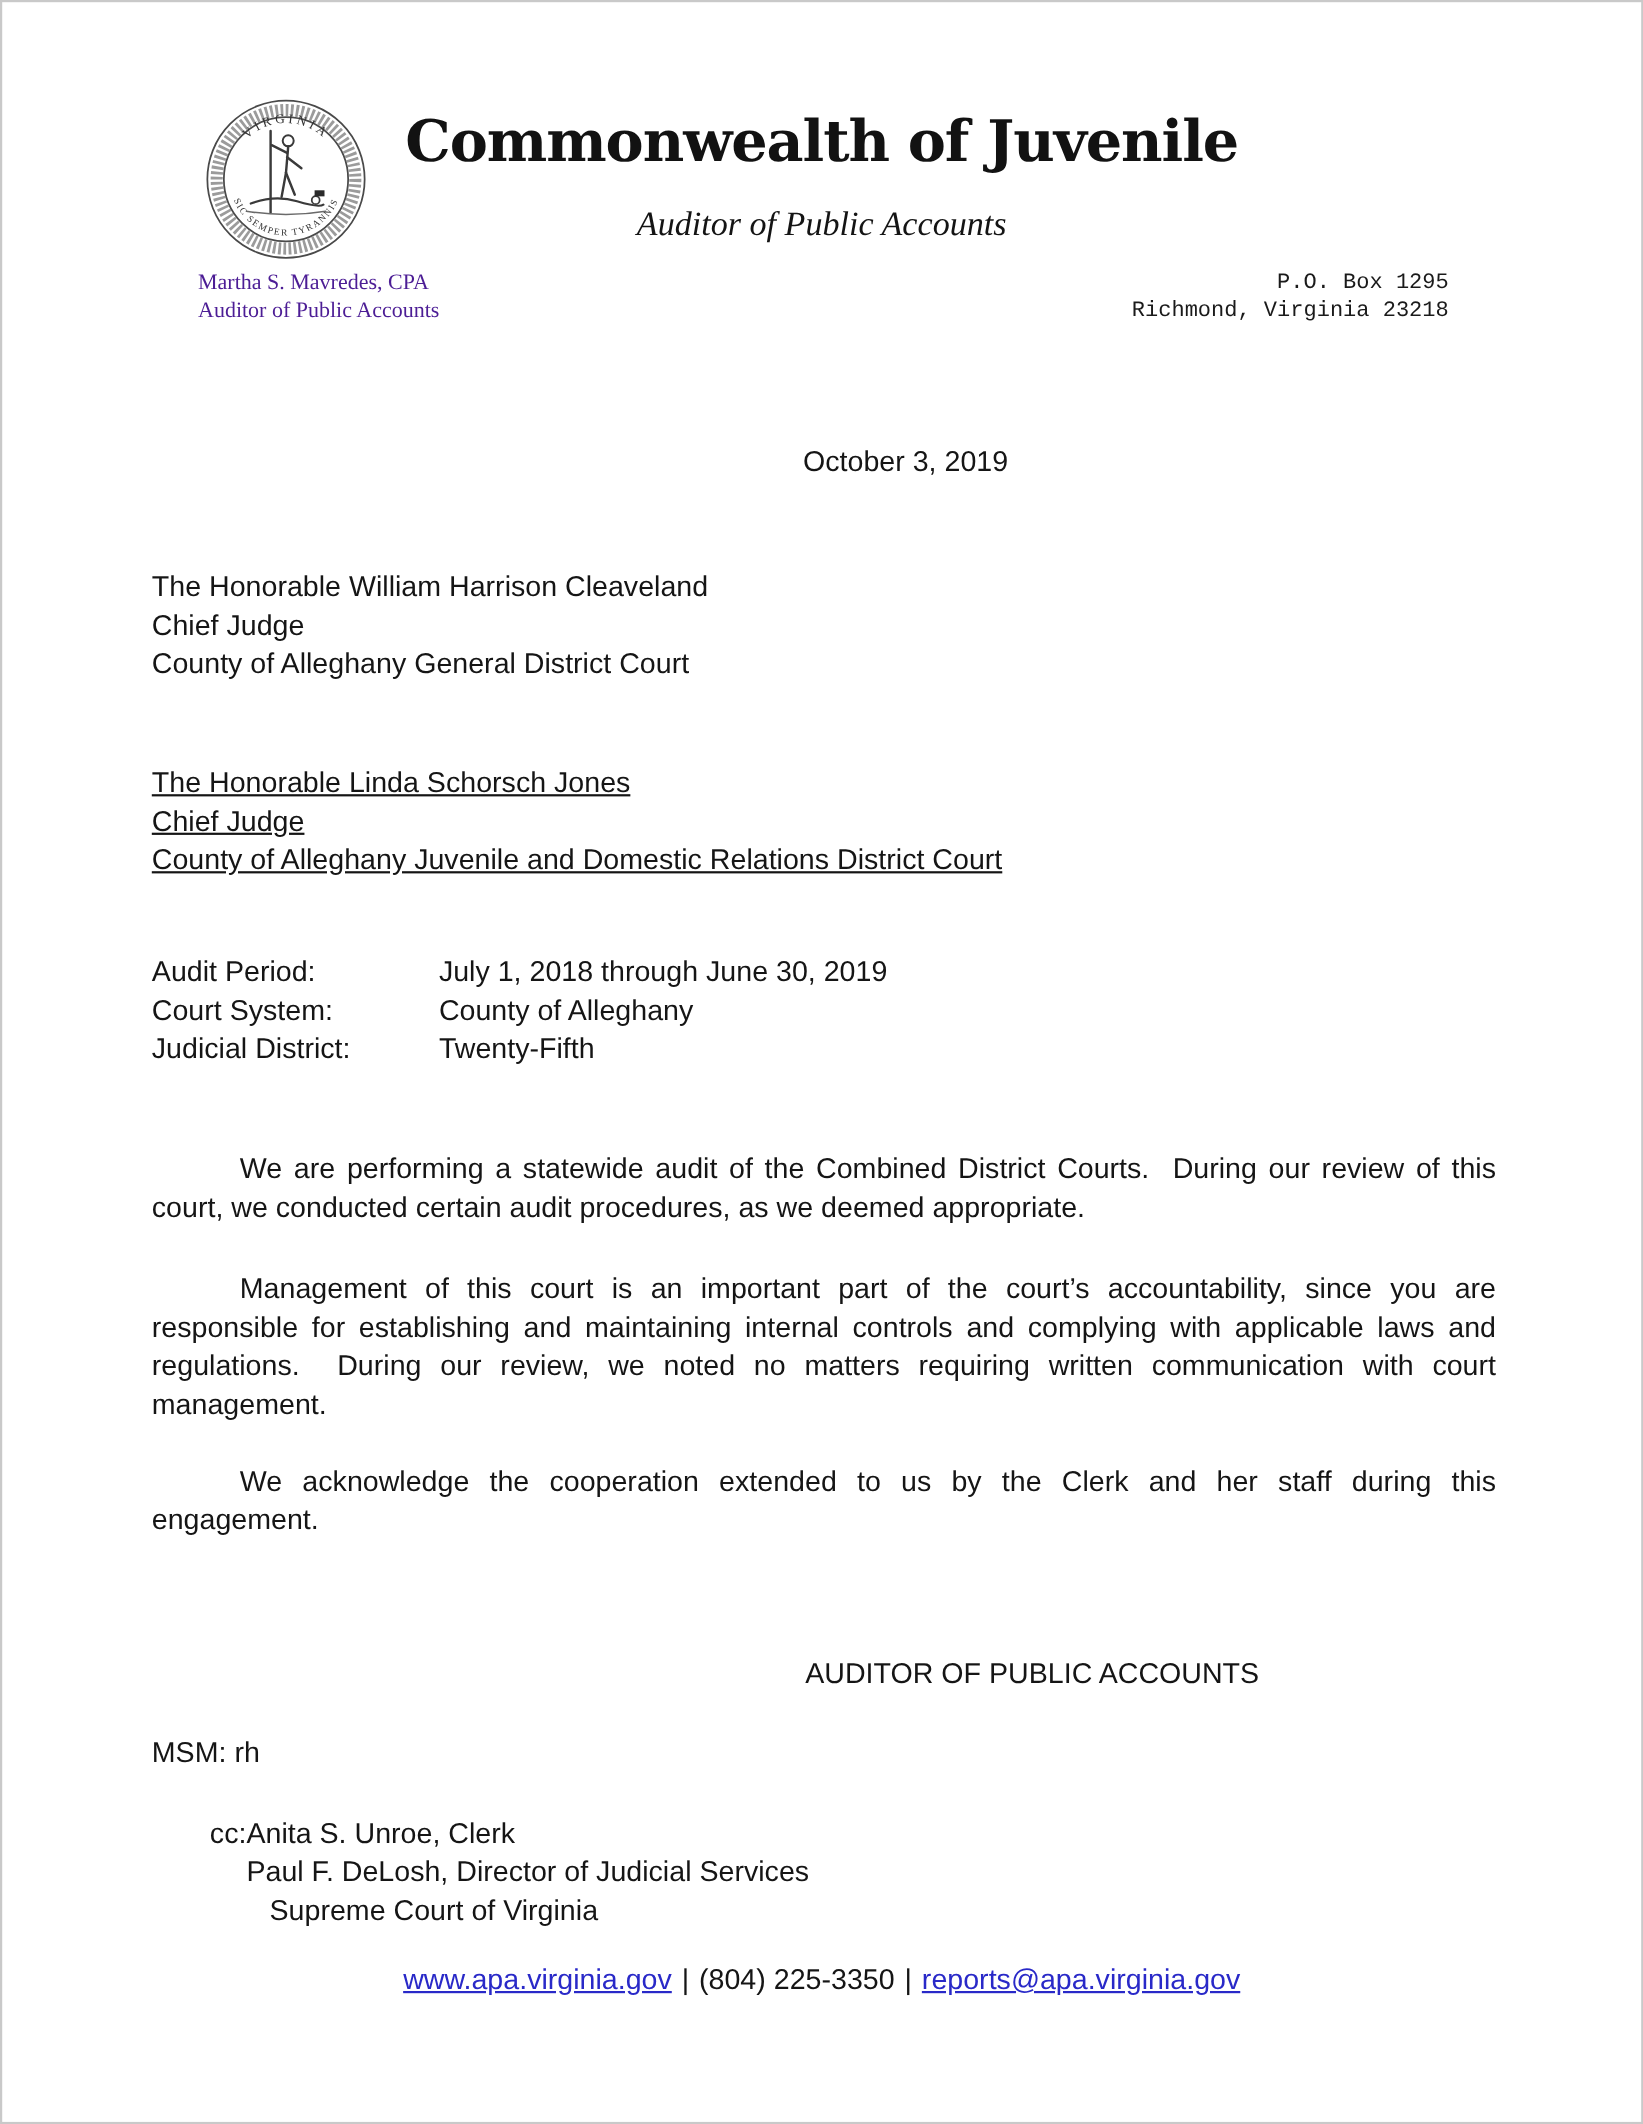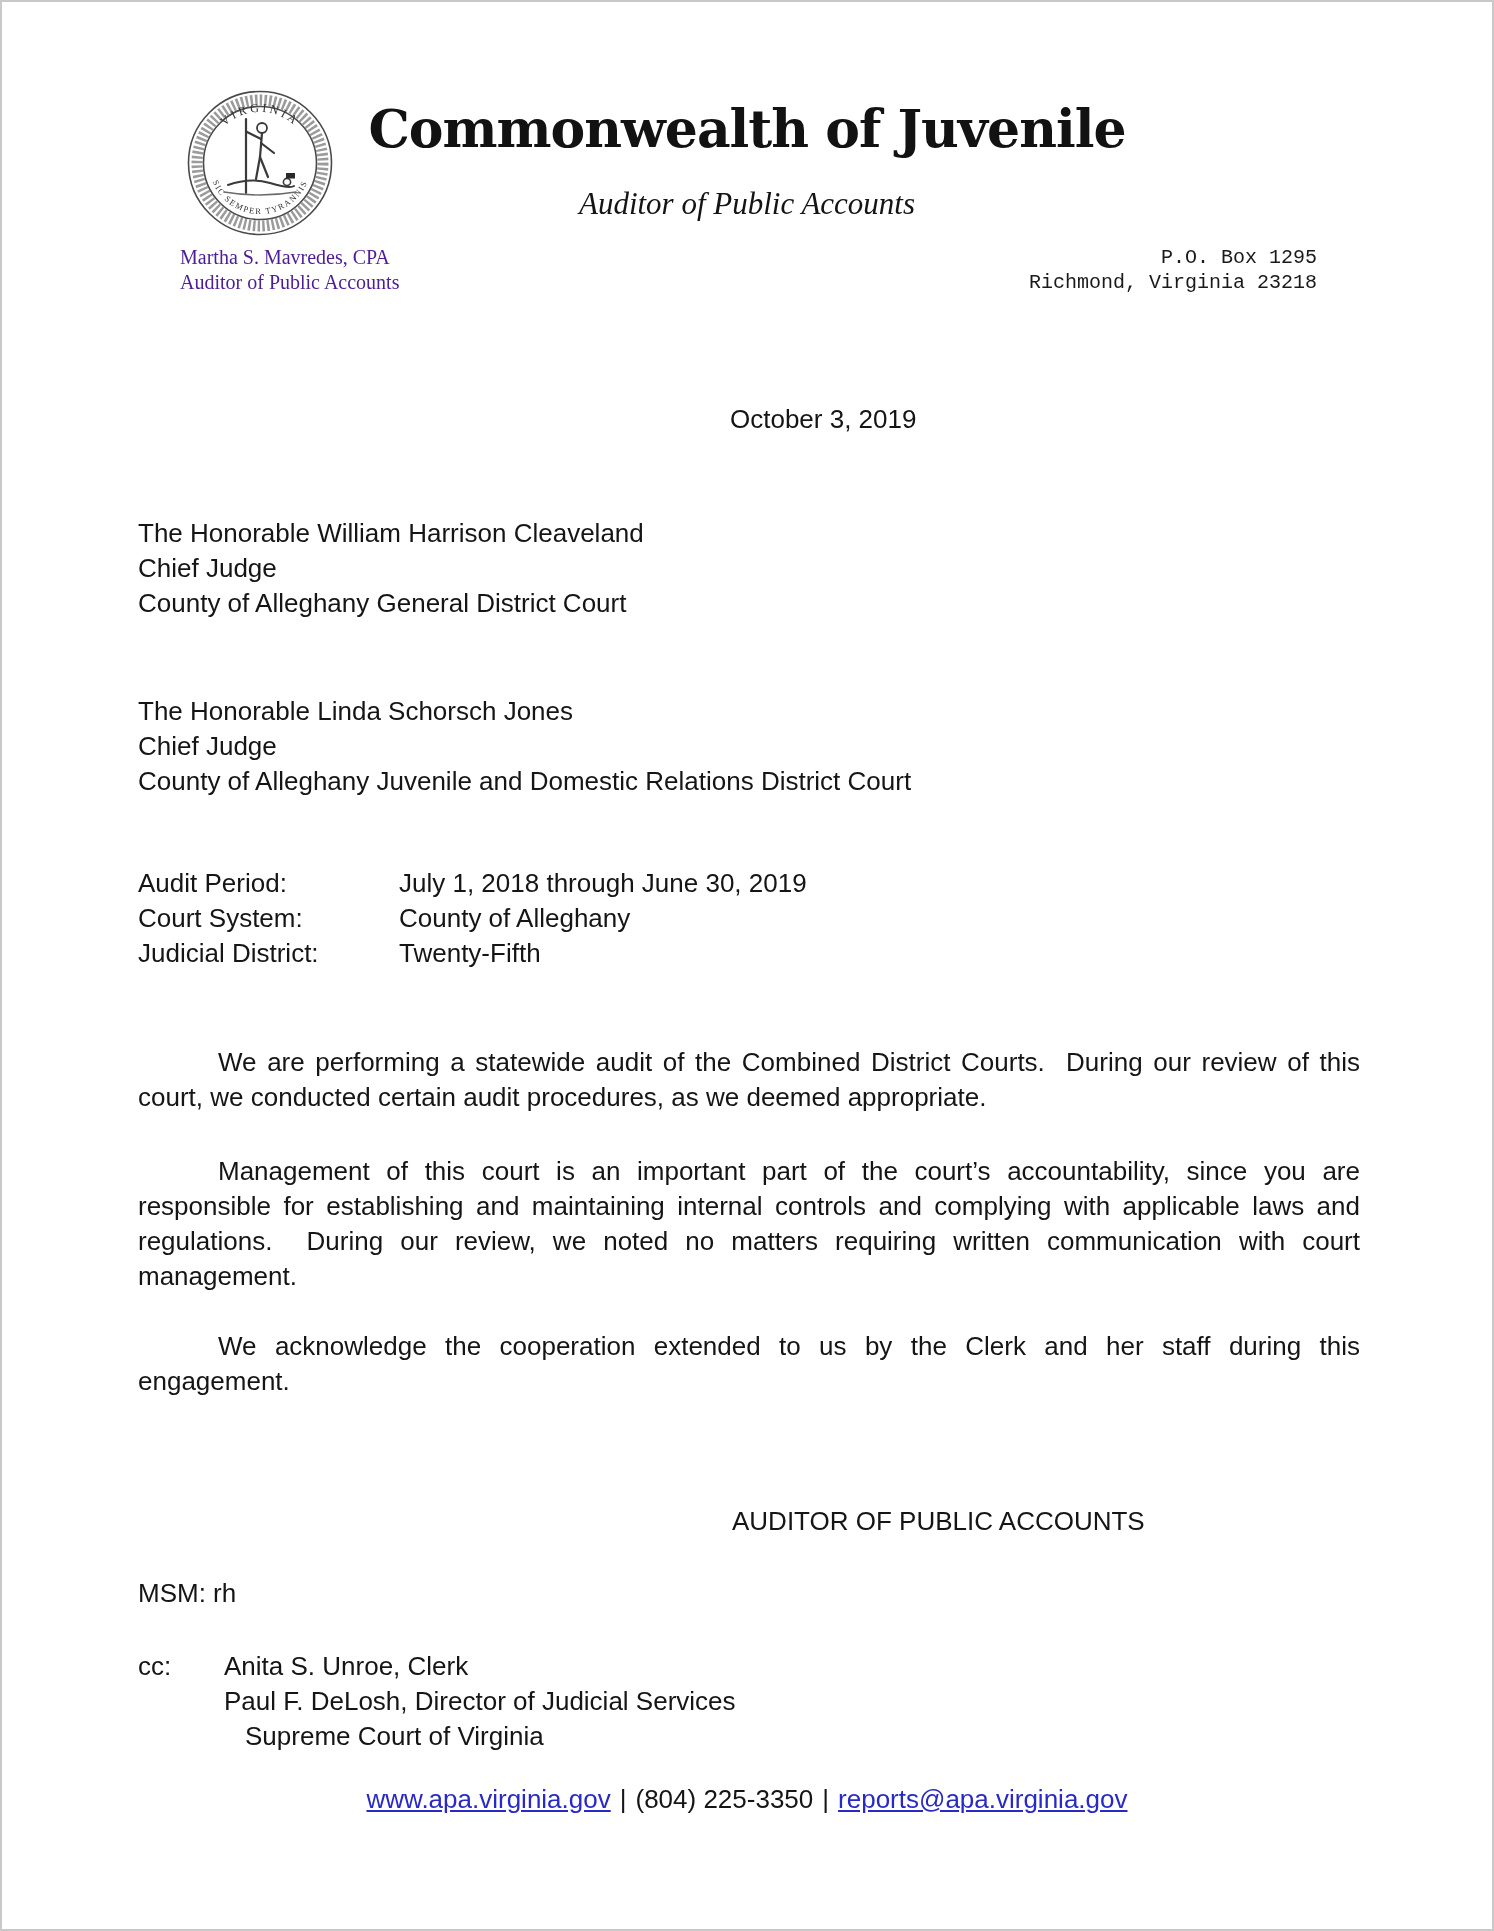--- a/index.html
+++ b/index.html
@@ -44,33 +44,33 @@
     text-align:right;
     font-family:Liberation Mono, monospace;
     font-size:20px; line-height:25px;
     color:#1a1a1a;
   }
 
   
   .date-line { position:absolute; left:728px; top:400px; font-size:26px; line-height:35px; }
   .block { position:absolute; left:136px; width:1222px; font-size:26px; line-height:35px; }
   .addr-1 { top:514px; }
-  .addr-2 { top:692px; }
+  .addr-2 { top:692px;text-decoration:underline; }
   .audit-table { top:864px; }
   .audit-row { display:flex; }
   .audit-label { width:261px; flex:0 0 261px; }
   .para { text-align:justify; text-indent:80px; white-space:pre-wrap; }
   .para-1 { top:1043px; }
   .para-2 { top:1152px; }
   .para-3 { top:1327px; }
   .signature-line { position:absolute; left:730px; top:1502px; font-size:26px; line-height:35px; }
   .reference-line { top:1574px; }
   .cc-block { top:1647px; }
   .cc-row { display:flex; }
-  .cc-label { width:86px; flex:0 0 86px; }
+  .cc-label { width:86px; flex:0 0 86px;text-align:right; }
   .cc-indent { padding-left:21px; }
 
   
   .footer-line {
     position:absolute; left:0; right:0; top:1780px;
     text-align:center;
     font-size:26px; line-height:35px;
     color:#151515;
   }
   .footer-line a {

